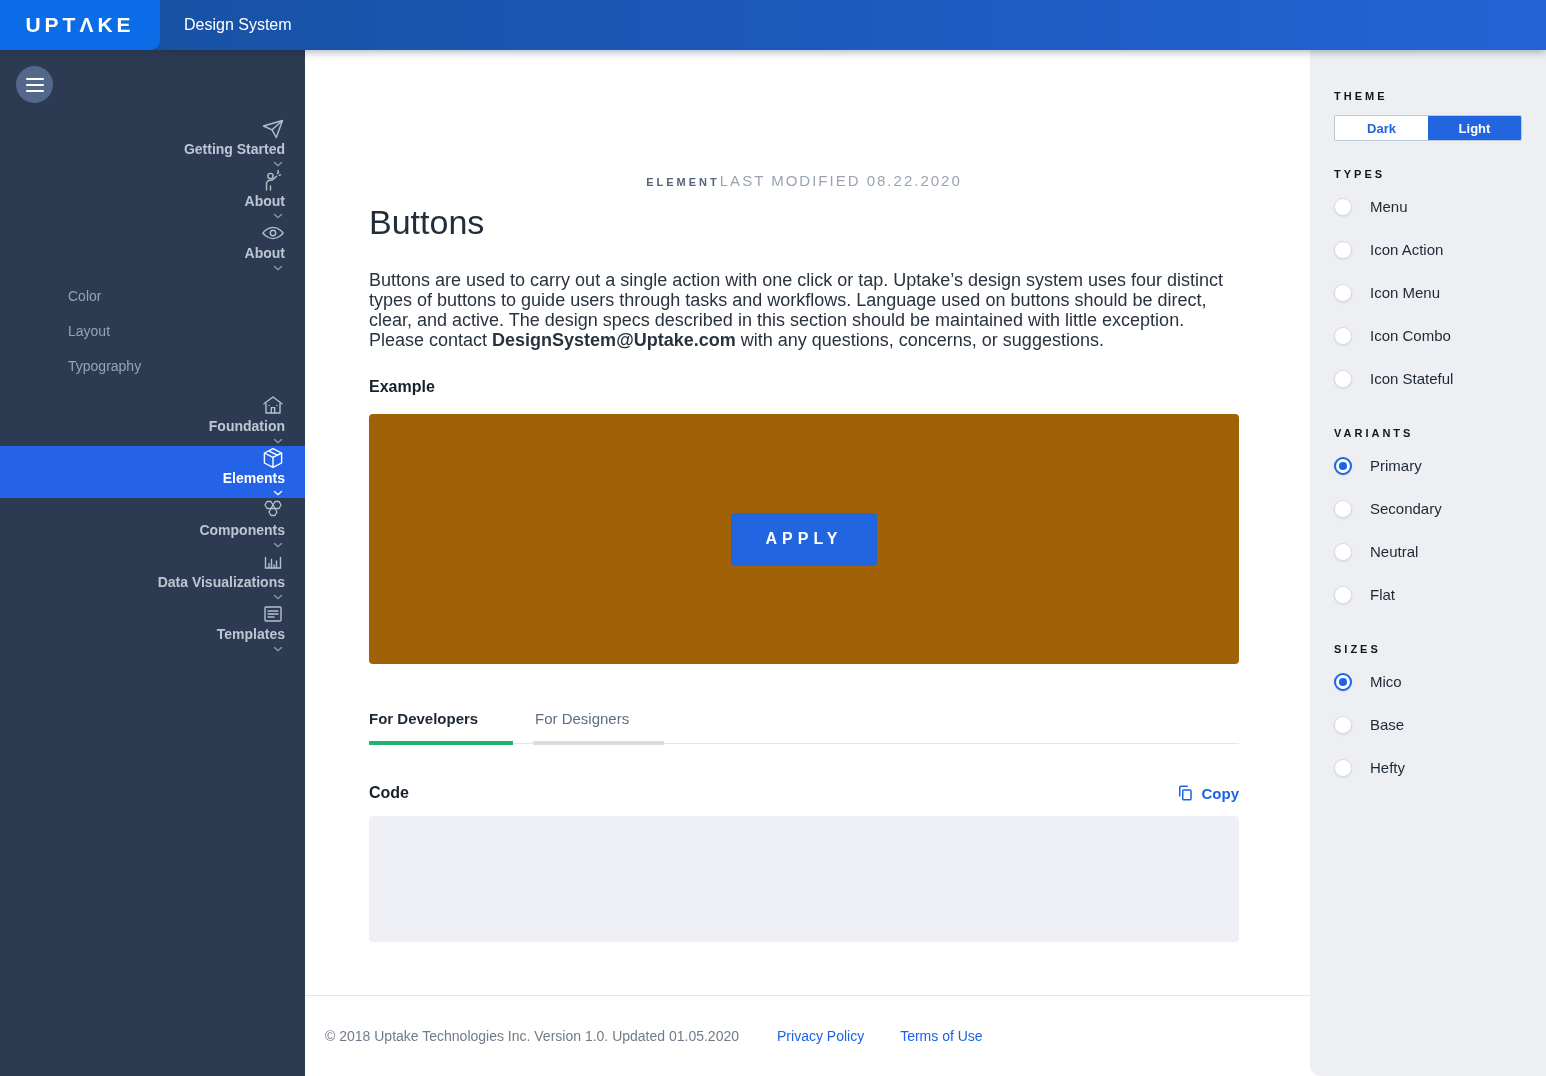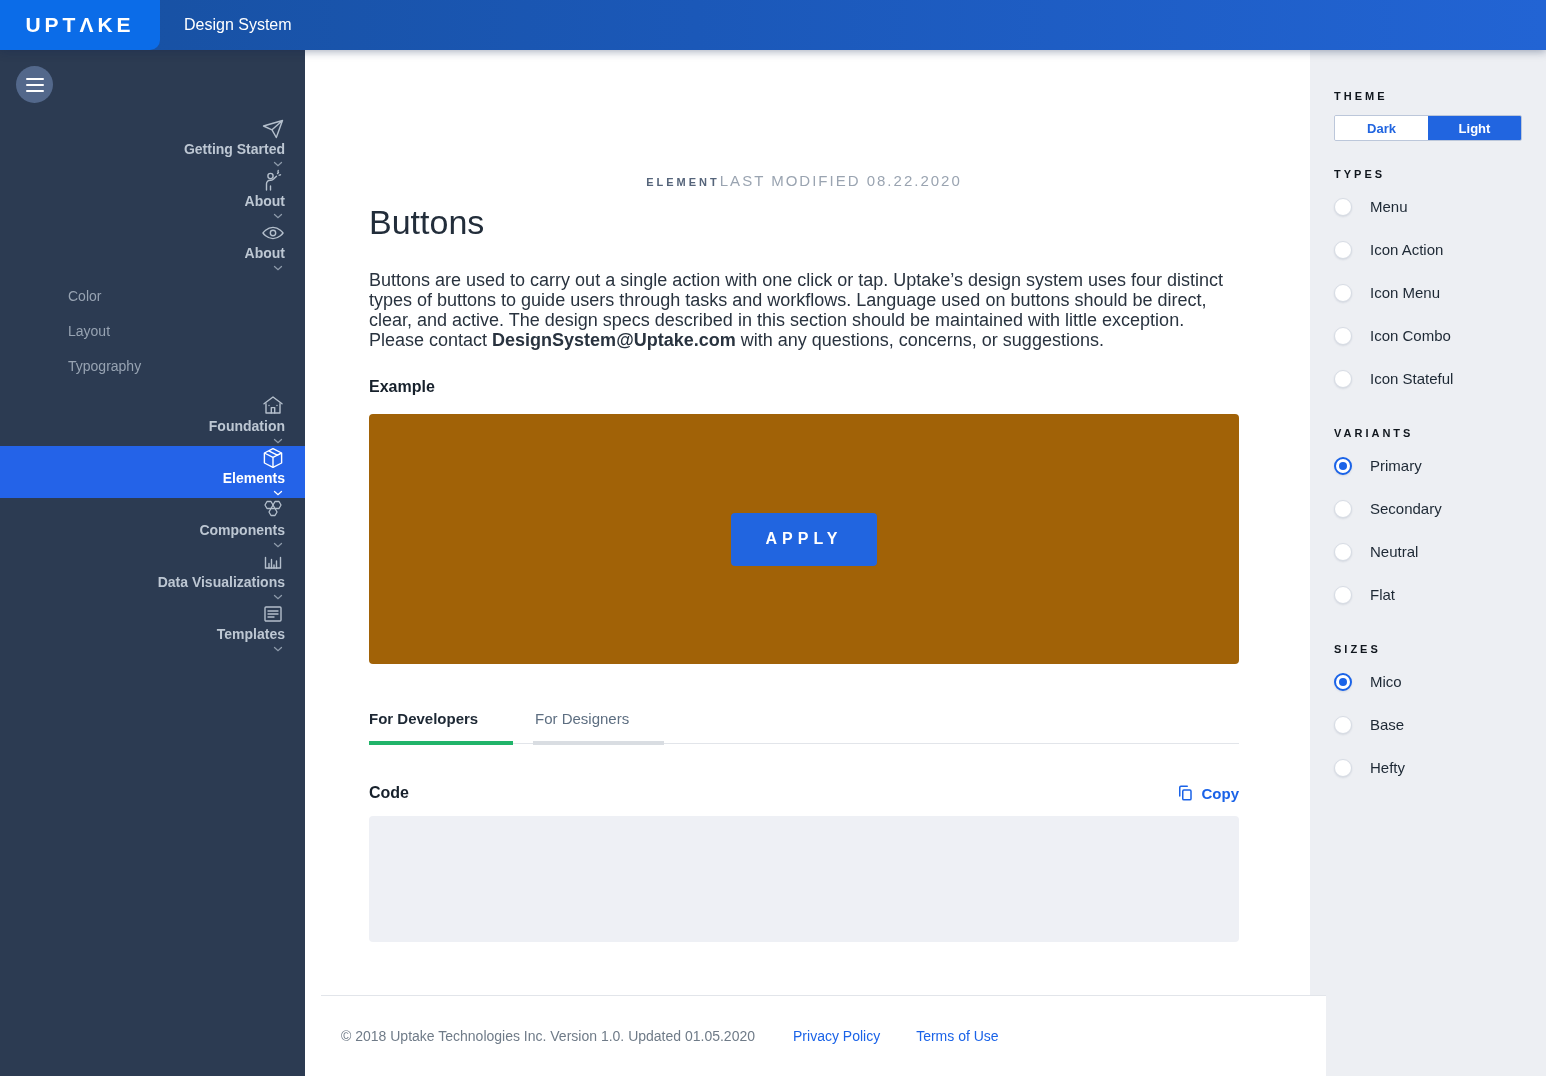--- a/index.html
+++ b/index.html
@@ -57,21 +57,21 @@
   .tab.t0 { width:144px; color:#1d2834; font-weight:700; border-bottom:4px solid #21b46a;
     margin-bottom:-2px; }
   .tab.t1 { width:131px; margin-left:20px; color:#5d6e81; font-weight:400;
     border-bottom:4px solid #d9dde2; margin-bottom:-2px; padding-left:2px; }
   .code-row { margin-top:40px; width:870px; display:flex; justify-content:space-between;
     align-items:center; }
   .copy-btn { display:flex; align-items:flex-end; gap:8px; background:none; border:none;
     color:#1a63e8; font-family:"Liberation Sans",sans-serif; font-size:15px; font-weight:700;
     cursor:pointer; }
   .code-box { margin-top:14px; width:870px; height:126px; background:#eef0f5; border-radius:4px; }
-  .footer { position:absolute; left:16px; bottom:0; width:1005px; height:81px;
+  .footer { position:absolute; left:0; bottom:0; width:1005px; height:81px;
     border-top:1px solid #e2e5ea; background:#fff; display:flex; align-items:center;
     padding-left:20px; font-size:14px; color:#6f7b88; }
   .footer .links { display:flex; gap:36px; margin-left:38px; }
   .footer a { color:#1a63e8; text-decoration:none; font-size:14px; cursor:pointer; }
 
   
   .panel { position:absolute; top:50px; right:0; width:236px; height:1026px;
     background:#edeff3; border-radius:0 0 0 10px; z-index:2; padding:40px 24px 0 24px; }
   .p-label { font-size:11px; font-weight:700; letter-spacing:3px; color:#10161d; }
   .theme-toggle { margin-top:13px; width:188px; height:26px; display:flex;

